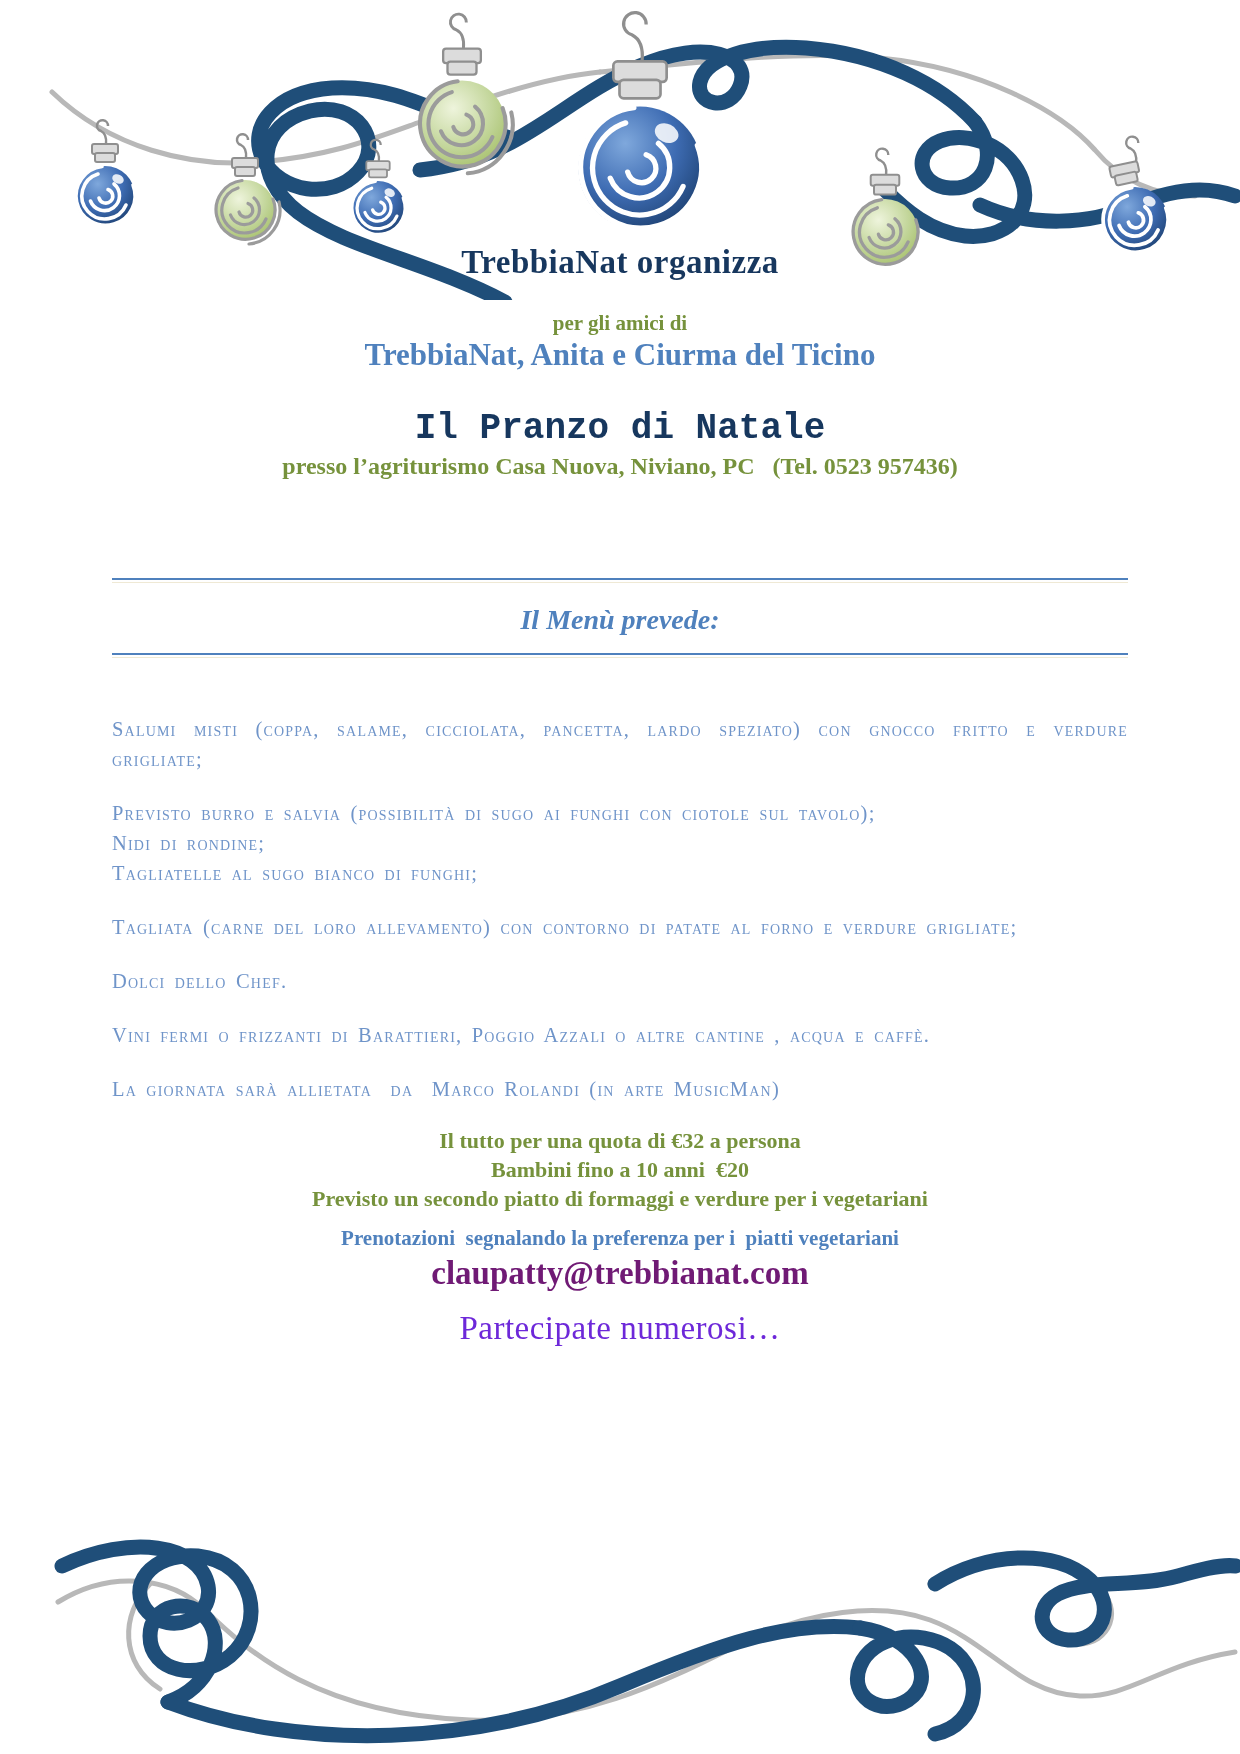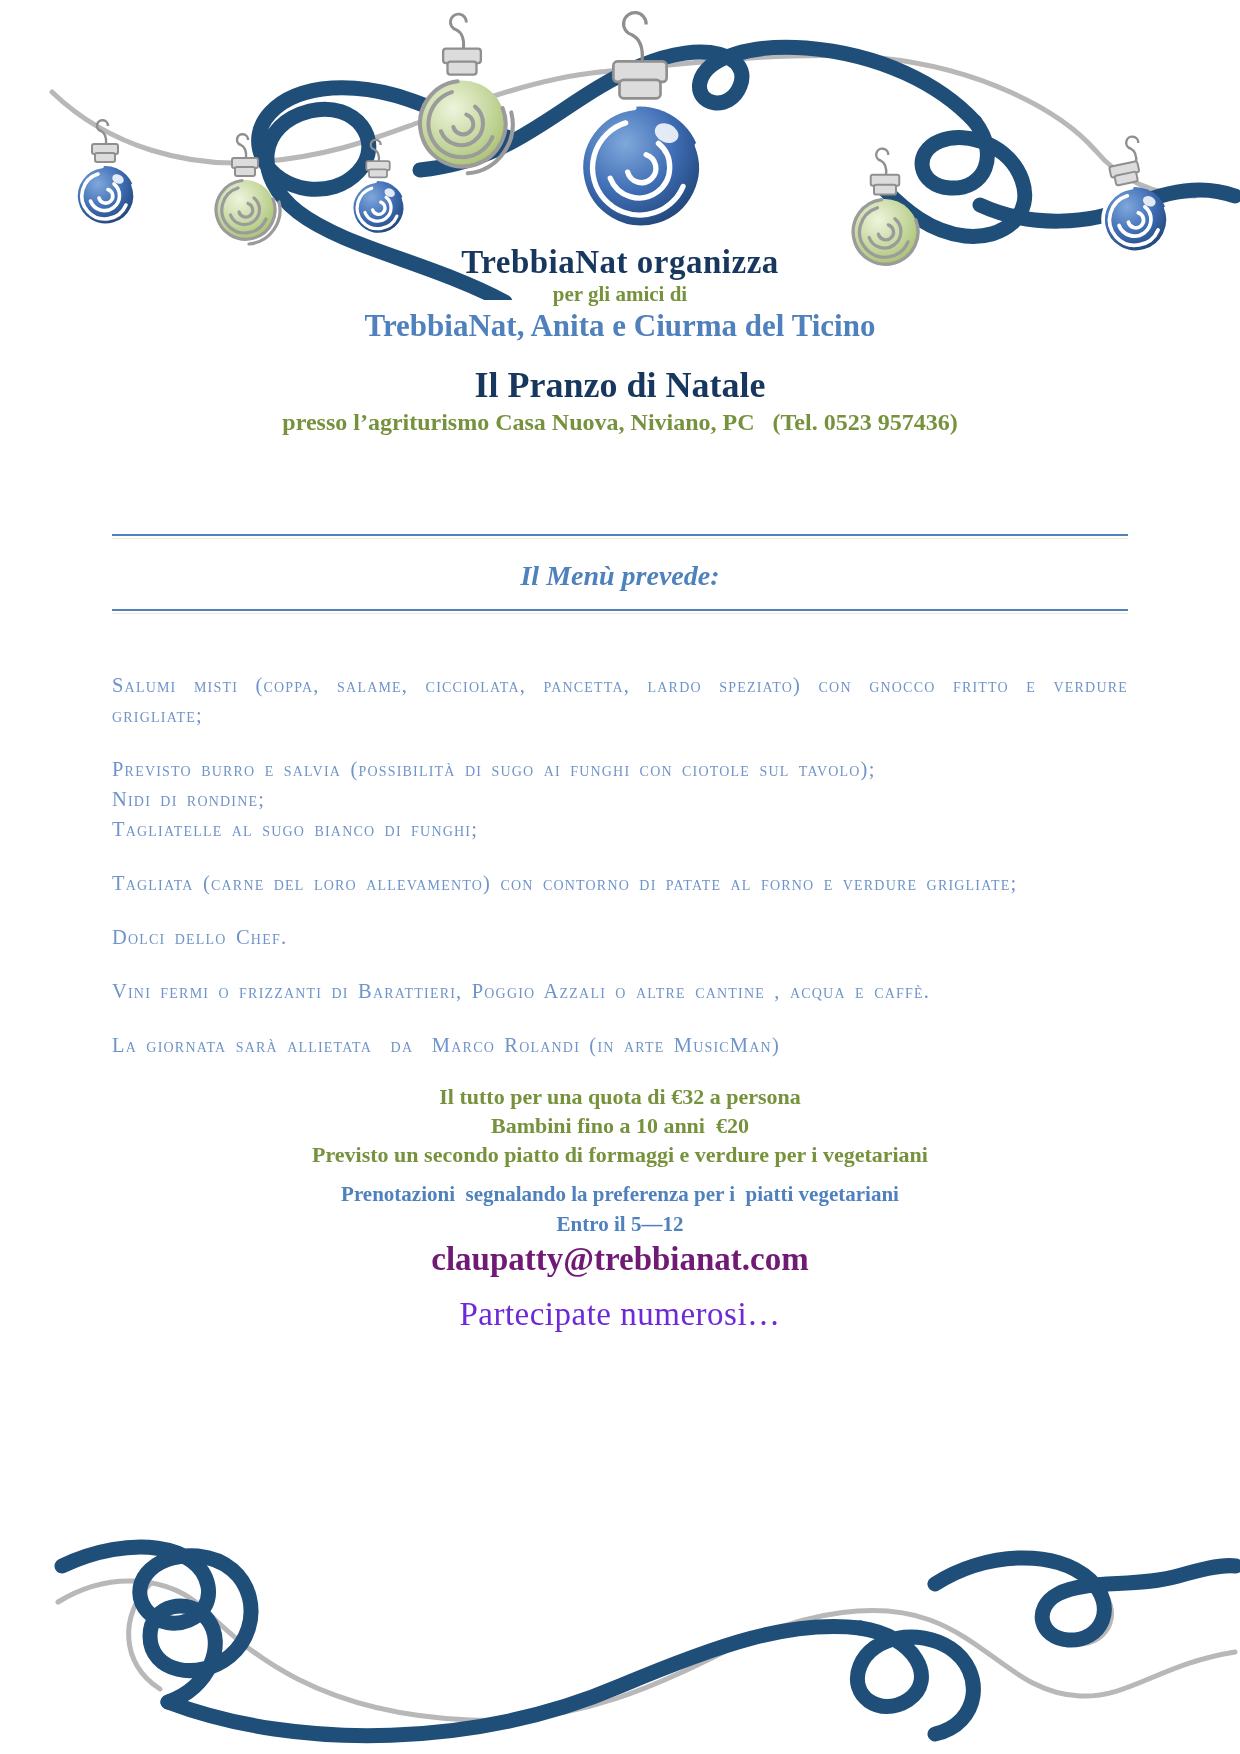--- a/index.html
+++ b/index.html
@@ -7,23 +7,23 @@
     width:1240px;height:1754px;position:relative;overflow:hidden;
     background:#ffffff;
     font-family:"Liberation Serif", serif;
   }
   .decor{position:absolute;left:0;width:1240px;pointer-events:none;}
   #decor-top{top:0;height:300px;}
   #decor-bottom{bottom:0;height:230px;}
   #content{position:relative;z-index:2;padding:243px 112px 0 112px;}
   .center{text-align:center;}
   .org-title{font-size:33px;font-weight:bold;color:#17375E;letter-spacing:.5px;line-height:38px;}
-  .for-line{font-size:21px;font-weight:bold;color:#76923C;line-height:26px;}
+  .for-line{margin-top:29px;font-size:21px;font-weight:bold;color:#76923C;line-height:26px;}
   .friends-line{margin-top:0;font-size:31px;font-weight:bold;color:#4F81BD;line-height:38px;}
-  .event-title{margin-top:18px;font-size:36px;font-weight:bold;color:#17375E;line-height:44px;}
+  .event-title{margin-top:33px;font-size:36px;font-weight:bold;color:#17375E;line-height:44px;font-family:Liberation Mono, monospace;}
   .date-line{margin-top:14px;font-size:24px;font-weight:bold;color:#76923C;line-height:30px;}
   .venue-line{font-size:24px;font-weight:bold;color:#76923C;line-height:30px;}
   .rule{margin-top:97px;height:2px;border-top:2px solid #4F81BD;border-bottom:1px solid #EFE9D5;}
   .rule.below{margin-top:14px;}
   .menu-heading{margin-top:18px;font-size:28px;font-weight:bold;font-style:italic;color:#4F81BD;line-height:38px;}
   .menu-group{margin:24px 0 0 0;
     font-size:20.5px;color:#6F94C9;font-variant:small-caps;
     letter-spacing:1.2px;word-spacing:3px;line-height:30px;}
   .menu-group.first{margin-top:56px;}
   .menu-group .jline{text-align:justify;text-align-last:left;}
@@ -206,21 +206,20 @@
   </div>
 
   <div class="pricing center">
     <div>Il tutto per una quota di €32 a persona</div>
     <div>Bambini fino a 10 anni&nbsp; €20</div>
     <div>Previsto un secondo piatto di formaggi e verdure per i vegetariani</div>
   </div>
 
   <div class="booking center">
     <div>Prenotazioni&nbsp; segnalando la preferenza per i&nbsp; piatti vegetariani</div>
-    <div>Entro il 5—12</div>
     <div class="email-line">claupatty@trebbianat.com</div>
   </div>
 
   <div class="closing center">Partecipate numerosi…</div>
 </div>
 
 <svg id="decor-bottom" class="decor" viewBox="0 0 1240 230" aria-hidden="true">
   <g fill="none" stroke="#B8B8B8" stroke-width="5" stroke-linecap="round">
     <path d="M 58,78 C 110,46 170,52 205,86 C 250,130 320,190 470,196 C 580,200 660,160 740,120 C 810,86 880,78 930,96 C 990,118 1020,170 1080,172 C 1130,174 1160,140 1235,128"></path>
     <path d="M 930,60 C 985,30 1060,28 1098,62 C 1124,86 1110,120 1078,120"></path>

